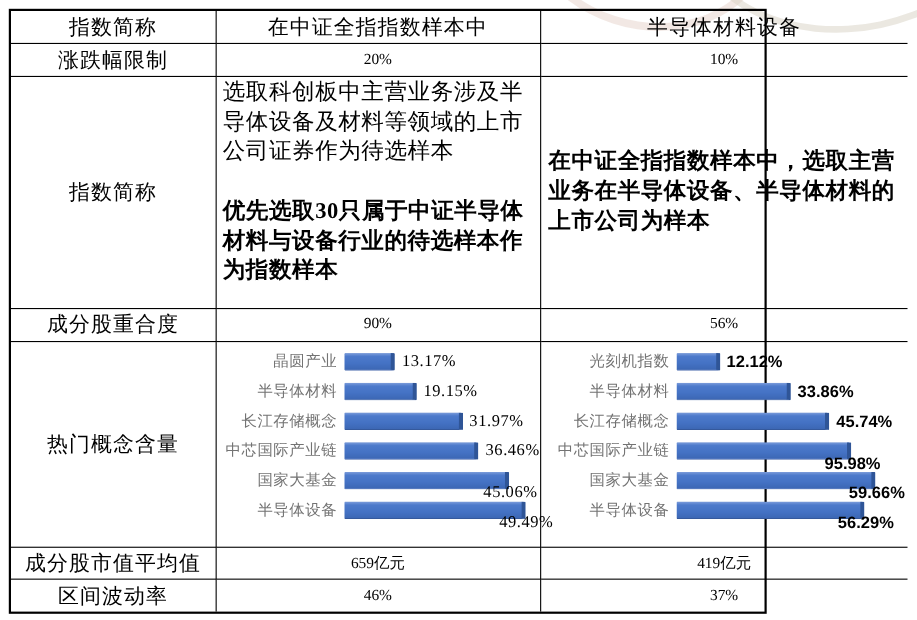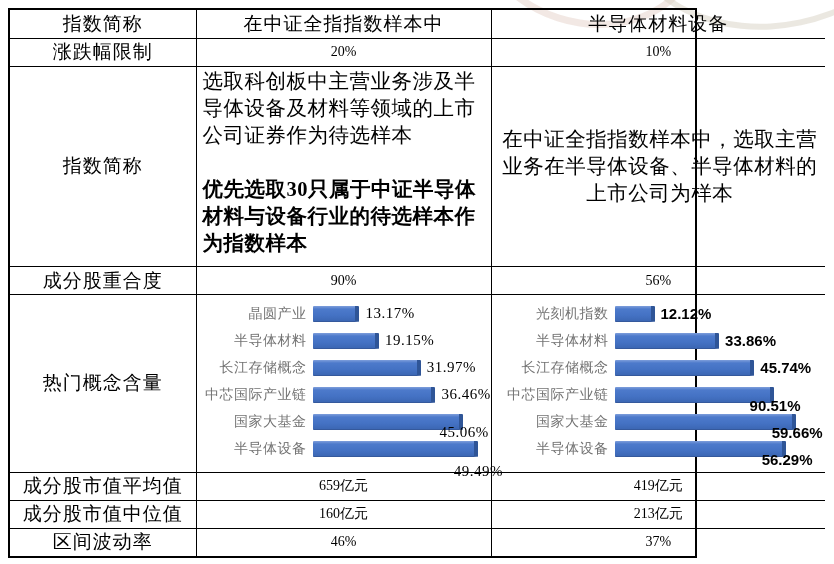--- a/index.html
+++ b/index.html
@@ -24,21 +24,21 @@
   tr.lastrow td{border-bottom:none;}
   .c0{width:186px;}.c1{width:295px;}.c2{width:334px;}
   .rh1{height:27px;}.rh2{height:27px;}.rh3{height:192px;}
   .rh4{height:27px;}.rh5{height:26px;}.rh6{height:170px;}
   .rh7{height:27px;}.rh8{height:27px;}.rh9{height:26px;}
   .hdr,.rowlabel{font-size:19px;letter-spacing:1px;}
   .val{font-size:14px;}
   .sampletext{vertical-align:top;text-align:left;padding:1px 4px 0 6px;}
   .sampletext p{margin:0;font-size:20.5px;line-height:27px;letter-spacing:0.5px;}
   .sampletext p.strong{font-weight:bold;margin-top:27px;}
-  .samplemid{text-align:center;padding:0 4px 0 7px;}
+  .samplemid{text-align:left;padding:0 4px 0 7px;font-weight:bold;}
   .samplemid p{margin:0;font-size:20.5px;line-height:27px;letter-spacing:0.5px;}
   .chartcell{vertical-align:top;}
   .chart{position:relative;width:100%;height:100%;padding-top:5px;box-sizing:border-box;}
   .crow{position:relative;height:27px;display:flex;align-items:center;}
   .clabel{flex:none;text-align:right;font-size:14px;color:#737373;
           letter-spacing:0.5px;white-space:nowrap;}
   .chart-left .clabel{width:110px;margin-right:6px;}
   .chart-right .clabel{width:117px;margin-right:6px;}
   .cbar{flex:none;height:15px;border-radius:1px;
         background:linear-gradient(180deg,#7e9edb 0%,#4d7acb 20%,#4472c4 62%,#3c67b4 100%);
@@ -119,21 +119,21 @@
           <span class="cval">36.46%</span>
         </div>
         <div class="crow">
           <span class="clabel">国家大基金</span>
           <span class="cbar" style="width: 146.9px;"></span>
           <span class="cval below" style="left: 242.896px;">45.06%</span>
         </div>
         <div class="crow">
           <span class="clabel">半导体设备</span>
           <span class="cbar" style="width: 161.3px;"></span>
-          <span class="cval below" style="left: 257.337px; margin-top: 12px;">49.49%</span>
+          <span class="cval below" style="left: 257.337px;">49.49%</span>
         </div>
       </div>
     </td>
     <td class="chartcell lastcol">
       <div class="chart chart-right">
         <div class="crow">
           <span class="clabel">光刻机指数</span>
           <span class="cbar" style="width: 36px;"></span>
           <span class="cval">12.12%</span>
         </div>
@@ -143,21 +143,21 @@
           <span class="cval">33.86%</span>
         </div>
         <div class="crow">
           <span class="clabel">长江存储概念</span>
           <span class="cbar" style="width: 135.8px;"></span>
           <span class="cval">45.74%</span>
         </div>
         <div class="crow">
           <span class="clabel">中芯国际产业链</span>
           <span class="cbar" style="width: 155.1px;"></span>
-          <span class="cval below" style="left: 258.123px;">90.51%</span>
+          <span class="cval below" style="left: 258.123px;">95.98%</span>
         </div>
         <div class="crow">
           <span class="clabel">国家大基金</span>
           <span class="cbar" style="width: 177.2px;"></span>
           <span class="cval below" style="left: 280.19px;">59.66%</span>
         </div>
         <div class="crow">
           <span class="clabel">半导体设备</span>
           <span class="cbar" style="width: 167.2px;"></span>
           <span class="cval below" style="left: 270.181px;">56.29%</span>
@@ -165,25 +165,20 @@
       </div>
     </td>
   </tr>
 
   <tr class="rh7">
     <td class="rowlabel">成分股市值平均值</td>
     <td class="val">659亿元</td>
     <td class="val lastcol">419亿元</td>
   </tr>
 
-  <tr class="rh8">
-    <td class="rowlabel">成分股市值中位值</td>
-    <td class="val">160亿元</td>
-    <td class="val lastcol">213亿元</td>
-  </tr>
 
   <tr class="rh9 lastrow">
     <td class="rowlabel">区间波动率</td>
     <td class="val">46%</td>
     <td class="val lastcol">37%</td>
   </tr>
 </tbody>
     </table>
 </div>
 

